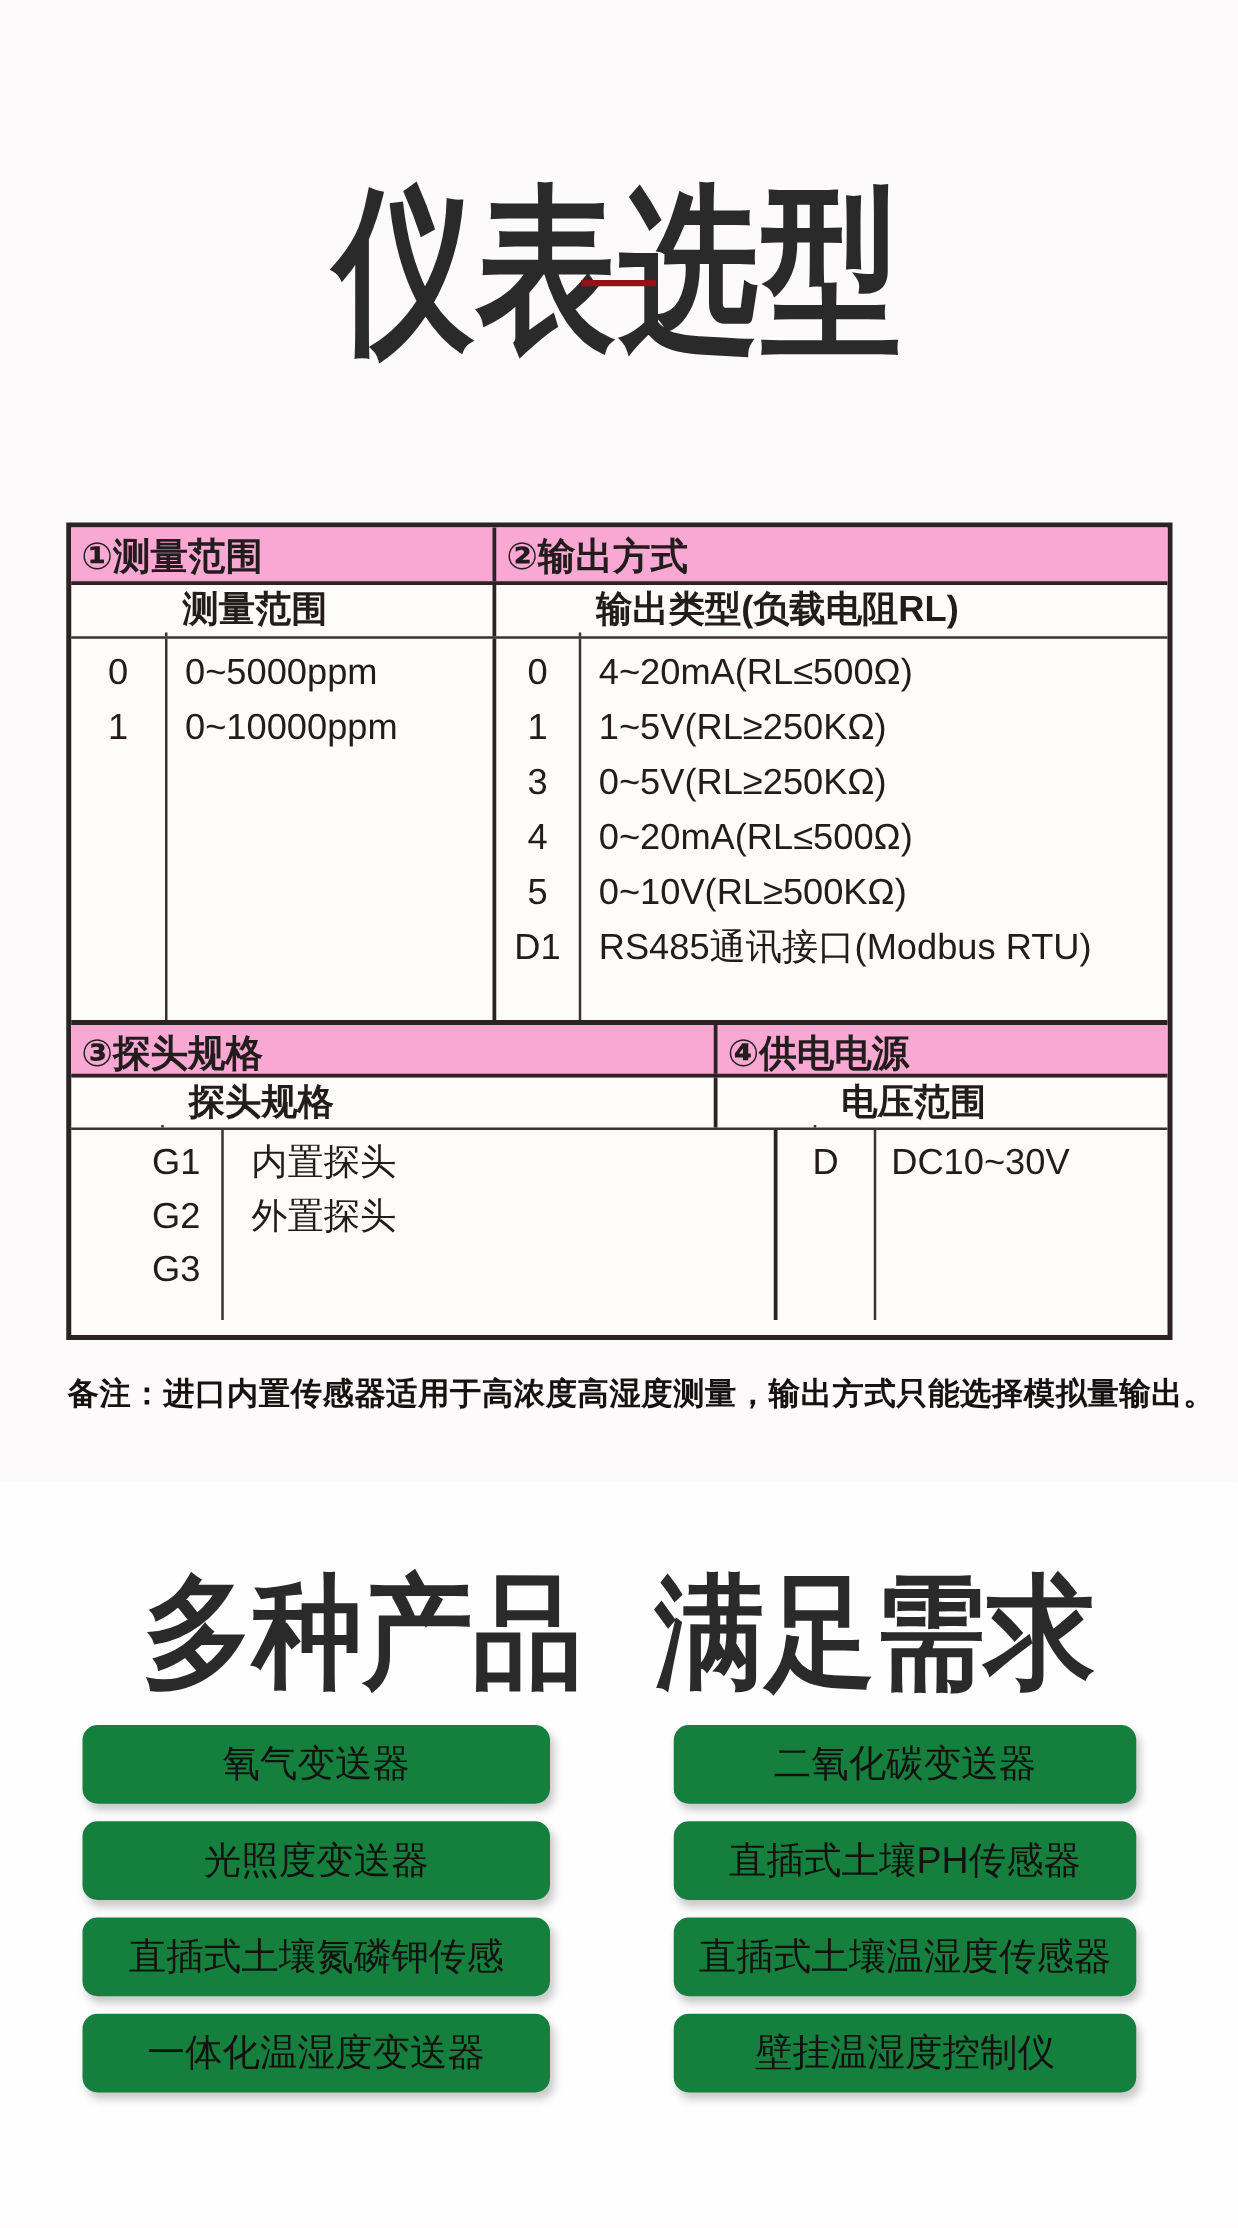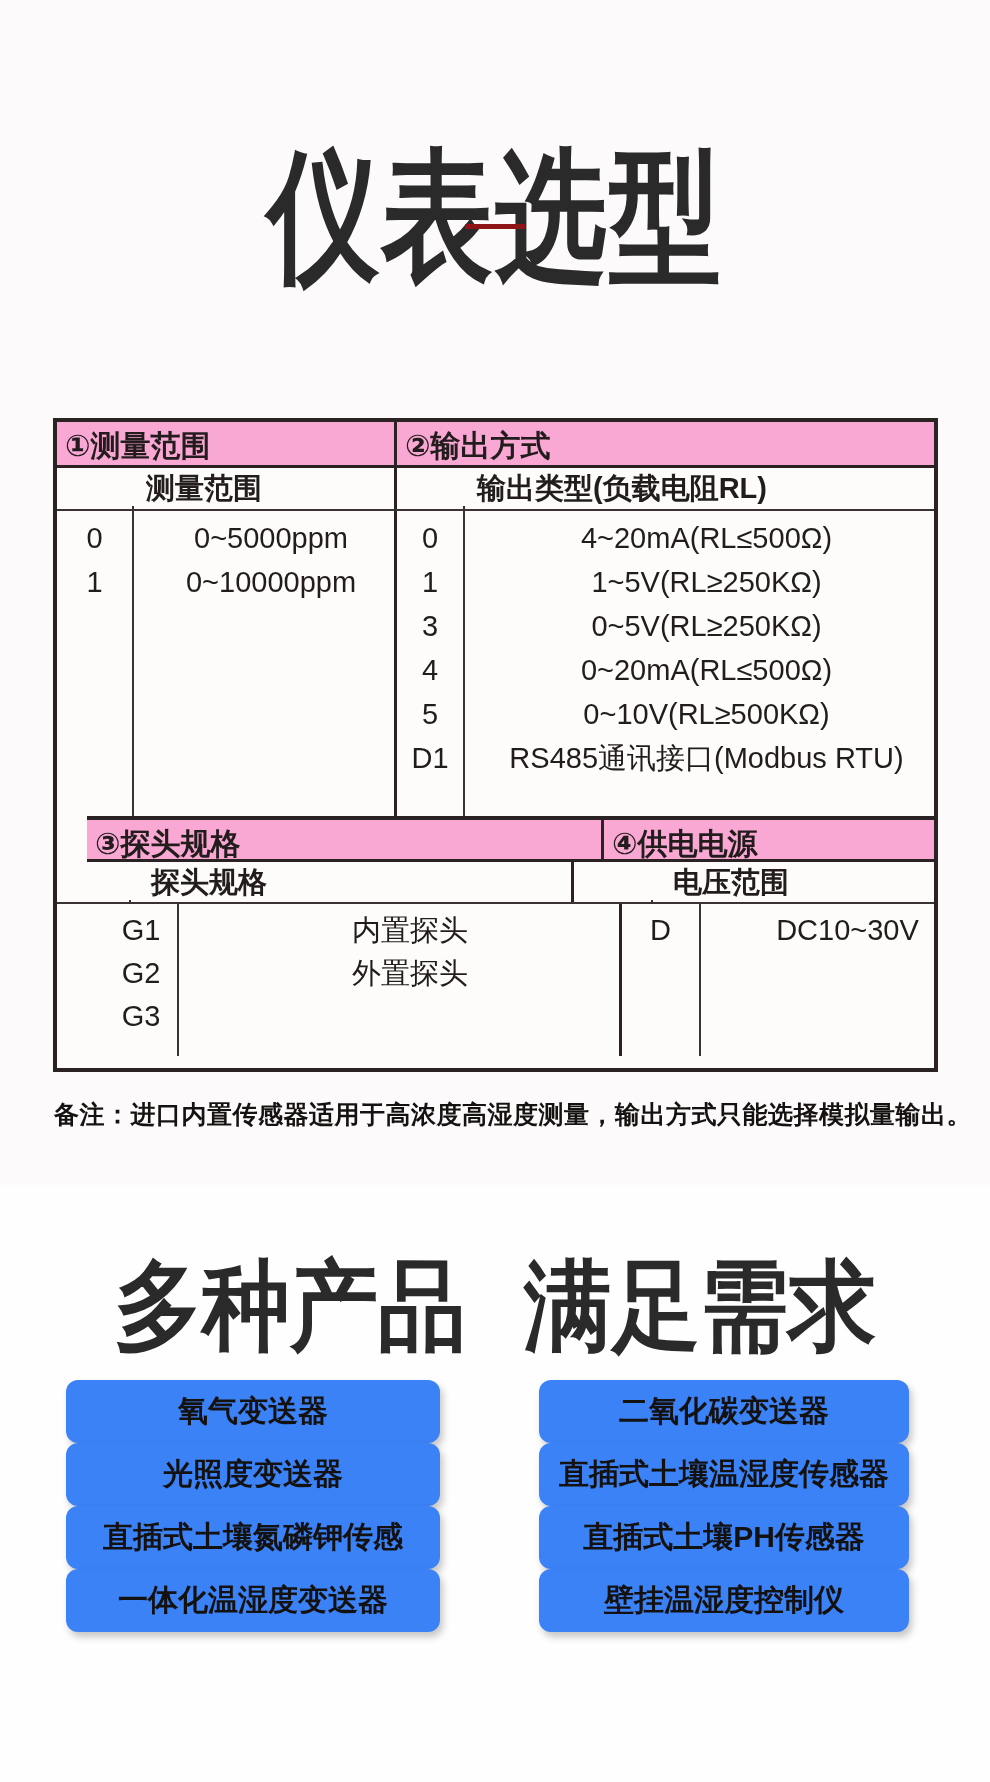--- a/index.html
+++ b/index.html
@@ -32,36 +32,36 @@
 
   
   .sel-table{
     position:absolute;left:53px;top:418px;width:885px;height:654px;
     border:4px solid #2b2323;box-sizing:border-box;background:#fdfcfb;
   }
   .band{display:grid;box-sizing:border-box;}
   .band > div{box-sizing:border-box;overflow:hidden;}
   .head-band{background:#f9a8d4;border-bottom:3px solid #2b2323;}
   .h1{grid-template-columns:340px 537px;height:46px;}
-  .h2{grid-template-columns:517px 360px;height:46px;border-top:4px solid #2b2323;margin-left:30px;}
+  .h2{grid-template-columns:517px 360px;height:46px;border-top:4px solid #2b2323;}
   .s1,.d1{grid-template-columns:77px 263px 68px 469px;}
   .s2,.d2{grid-template-columns:74px 443px 79px 281px;}
   .s1{height:43px;border-bottom:2px solid #3b3333;}
   .s2{height:42px;border-bottom:2px solid #3b3333;}
   .d1{height:305px;}
   .d2{height:152px;padding-left:48px;}
   .br-thin{border-right:2px solid #3b3333;}
   .br-thick{border-right:3px solid #2b2323;}
   .head-cell{font-size:30px;font-weight:600;color:#221c1c;padding:5px 0 0 8px;line-height:38px;}
   .sub-cell{font-size:29px;font-weight:600;color:#221c1c;line-height:41px;}
   .sub-code{text-align:center;margin-top:38px;}
   .sub-val{padding-left:12px;}
   .sub-val-b{padding-left:20px;}
   .col-stack{padding-top:5px;}
-  .code-line,.value-line{height:44px;line-height:44px;font-size:29px;font-weight:500;color:#221c1c;white-space:nowrap;text-align:center;}
+  .code-line,.value-line{height:44px;line-height:44px;font-size:29px;font-weight:500;color:#221c1c;white-space:nowrap;}
   .d2 .code-line,.d2 .value-line{height:43px;line-height:43px;}
   .code-line{text-align:center;}
   .value-line{padding-left:14px;}
   .d2 .value-line{padding-left:22px;}
   .d2 .value-line.pw{padding-left:12px;}
 
   
   .note-line{
     position:absolute;left:54px;top:1098px;width:900px;
     font-size:25px;font-weight:700;color:#171212;white-space:nowrap;letter-spacing:0.5px;
@@ -71,24 +71,24 @@
   .section2-title{
     position:absolute;left:0;top:1240px;width:990px;
     display:flex;justify-content:center;gap:58px;
     font-size:88px;font-weight:800;color:#2b2a2a;white-space:nowrap;
     transform:scaleY(1.12);transform-origin:top center;
   }
   .product-col{position:absolute;top:1380px;}
   .col-left{left:66px;width:374px;}
   .col-right{left:539px;width:370px;}
   .product-button{
-    height:63px;border-radius:12px;background:#3b82f6;
+    height:63px;margin-bottom:14px;border-radius:12px;background:#15803d;
     box-shadow:3px 5px 7px rgba(40,33,33,0.25);
     display:flex;align-items:center;justify-content:center;
-    font-size:30px;font-weight:700;color:#141111;white-space:nowrap;
+    font-size:30px;font-weight:400;color:#141111;white-space:nowrap;
     cursor:pointer;
   }
 </style>
 </head>
 <body>
 
 <div class="lower-bg"></div>
 
 <h1 class="main-title">仪表选型</h1>
 <div class="red-divider"></div>
@@ -215,23 +215,23 @@
     </div>
   </div>
 
 <div class="product-col col-right">
 
     <div class="product-button">
       <span>二氧化碳变送器</span>
     </div>
 
     <div class="product-button">
+      <span>直插式土壤PH传感器</span>
+    </div>
+
+    <div class="product-button">
       <span>直插式土壤温湿度传感器</span>
     </div>
 
     <div class="product-button">
-      <span>直插式土壤PH传感器</span>
-    </div>
-
-    <div class="product-button">
       <span>壁挂温湿度控制仪</span>
     </div>
   </div>
 
 </body></html>

